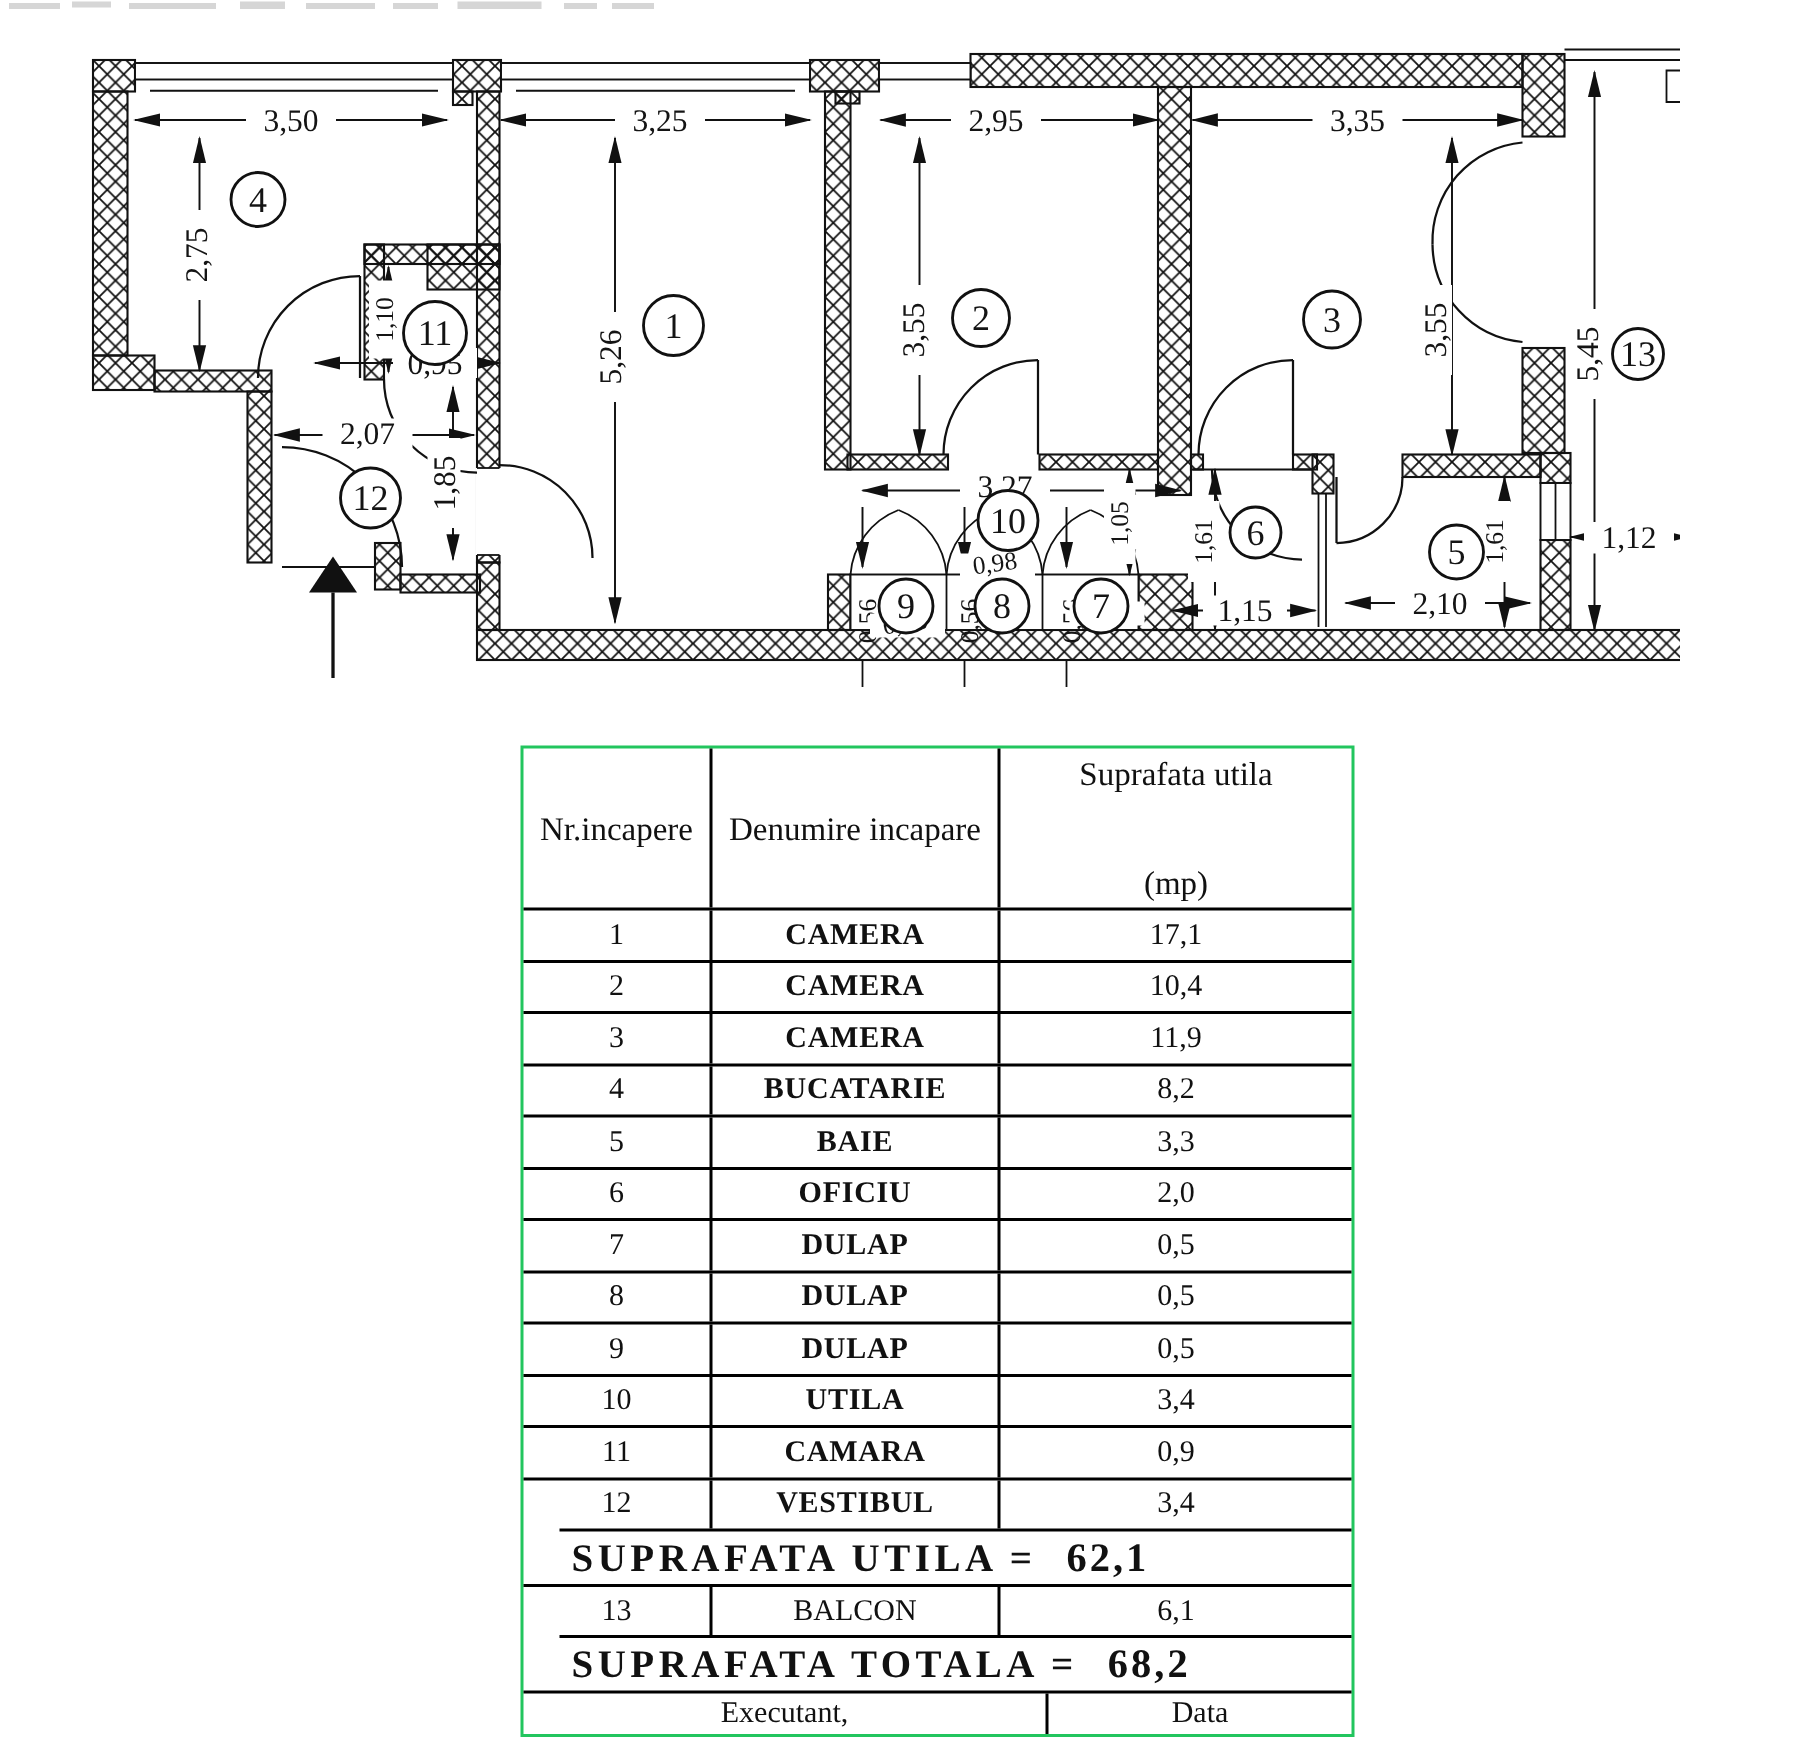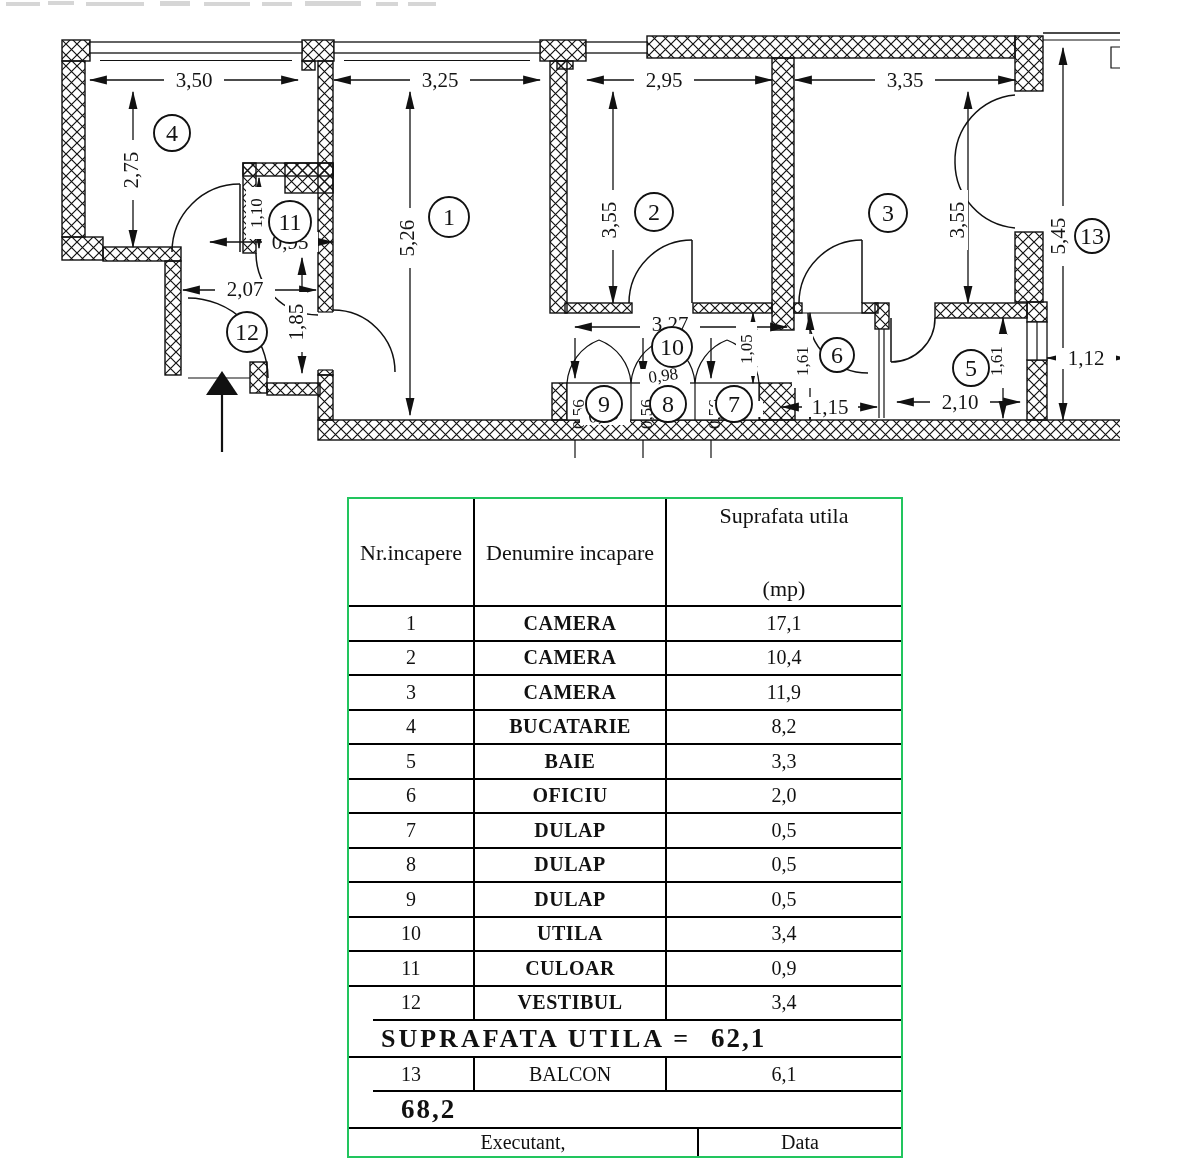--- a/index.html
+++ b/index.html
@@ -338,41 +338,42 @@
         <div class="tc c2 tc2txt">DULAP</div>
         <div class="tc c3">0,5</div>
       </div>
   <div class="trow drow">
         <div class="tc c1">10</div>
         <div class="tc c2 tc2txt">UTILA</div>
         <div class="tc c3">3,4</div>
       </div>
   <div class="trow drow">
         <div class="tc c1">11</div>
-        <div class="tc c2 tc2txt">CULOAR</div>
+        <div class="tc c2 tc2txt">CAMARA</div>
         <div class="tc c3">0,9</div>
       </div>
   <div class="trow drow">
         <div class="tc c1">12</div>
         <div class="tc c2 tc2txt">VESTIBUL</div>
         <div class="tc c3">3,4</div>
       </div>
 
   <div class="trow sumrow">
     <span>SUPRAFATA UTILA =</span>
     <span class="sumval">62,1</span>
   </div>
 
   <div class="trow balrow">
     <div class="tc c1">13</div>
     <div class="tc c2 tc2txt">BALCON</div>
     <div class="tc c3">6,1</div>
   </div>
 
   <div class="trow sumrow">
+    <span>SUPRAFATA TOTALA =</span>
     <span class="sumval">68,2</span>
   </div>
 
   <div class="trow frow">
     <div class="tc fc1">Executant,</div>
     <div class="tc fc2">Data</div>
   </div>
 </div>
 
 </div>

